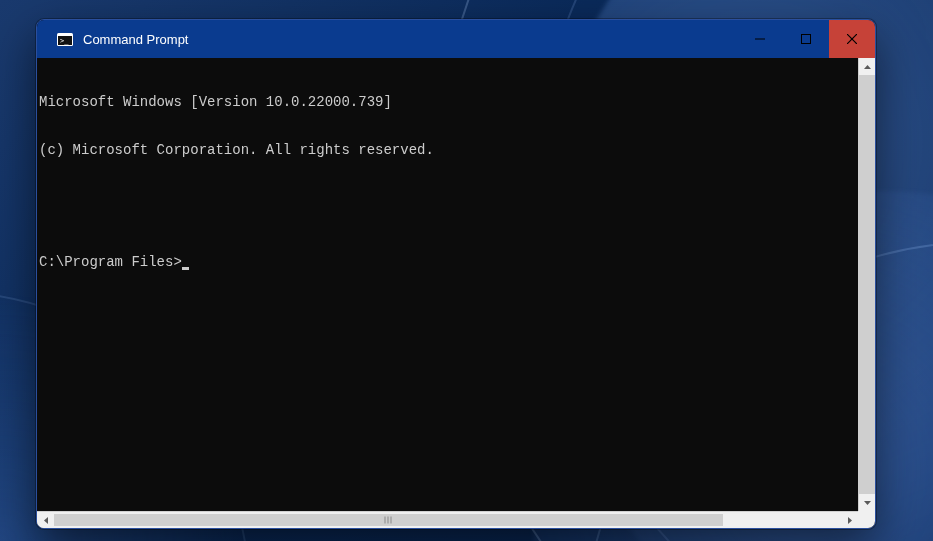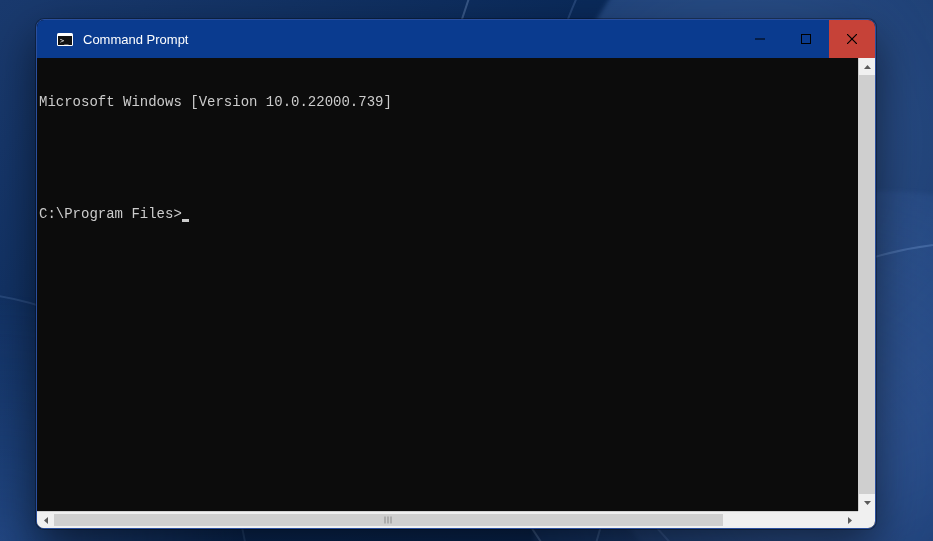--- a/index.html
+++ b/index.html
@@ -219,20 +219,21 @@
         <line x1="0" y1="0" x2="10" y2="10" stroke="#000" stroke-width="1.2"></line>
         <line x1="10" y1="0" x2="0" y2="10" stroke="#000" stroke-width="1.2"></line>
       </svg>
     </div>
   </div>
 
   <div class="client">
     <div class="console-wrap">
       <div class="console">
         <span class="line">Microsoft Windows [Version 10.0.22000.739]</span>
+        <span class="line">(c) Microsoft Corporation. All rights reserved.</span>
         <span class="line"></span>
         <span class="line"></span>
         <span class="prompt-line">
           <span>C:\Program Files&gt;</span><span class="cursor"></span>
         </span>
       </div>
 
       <div class="vscroll">
         <div class="arrow">
           <svg width="7" height="4" viewBox="0 0 7 4">

